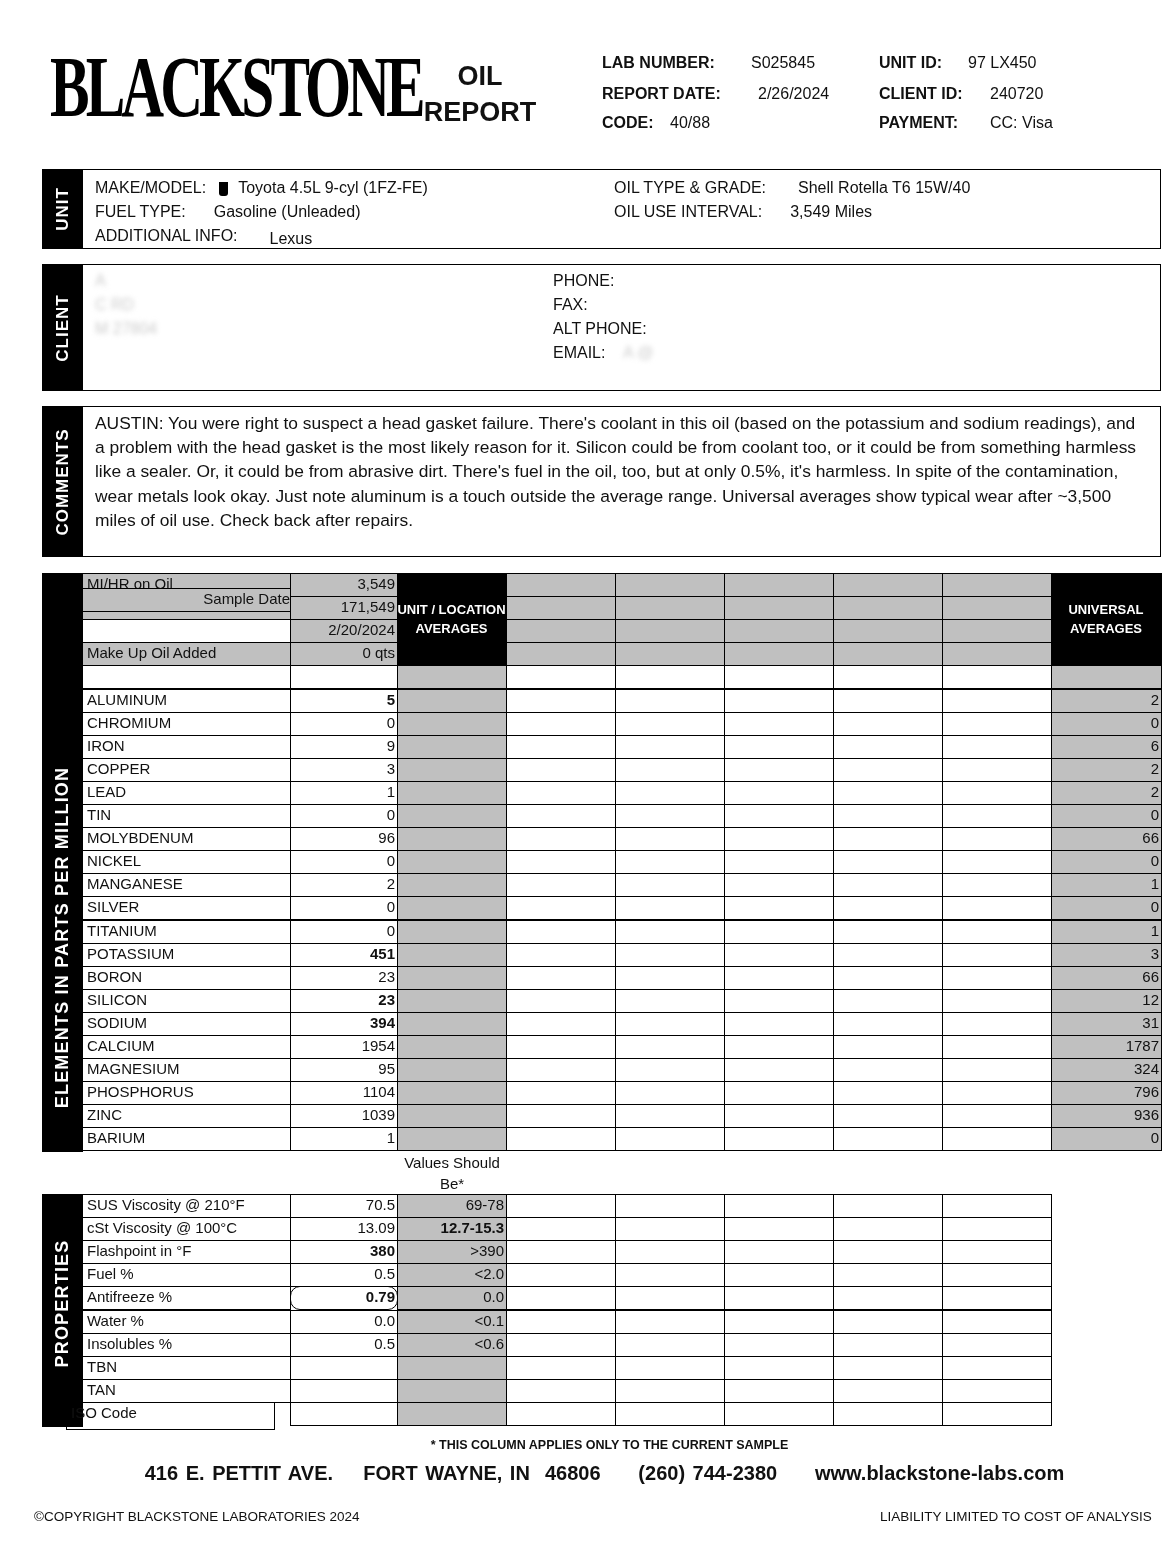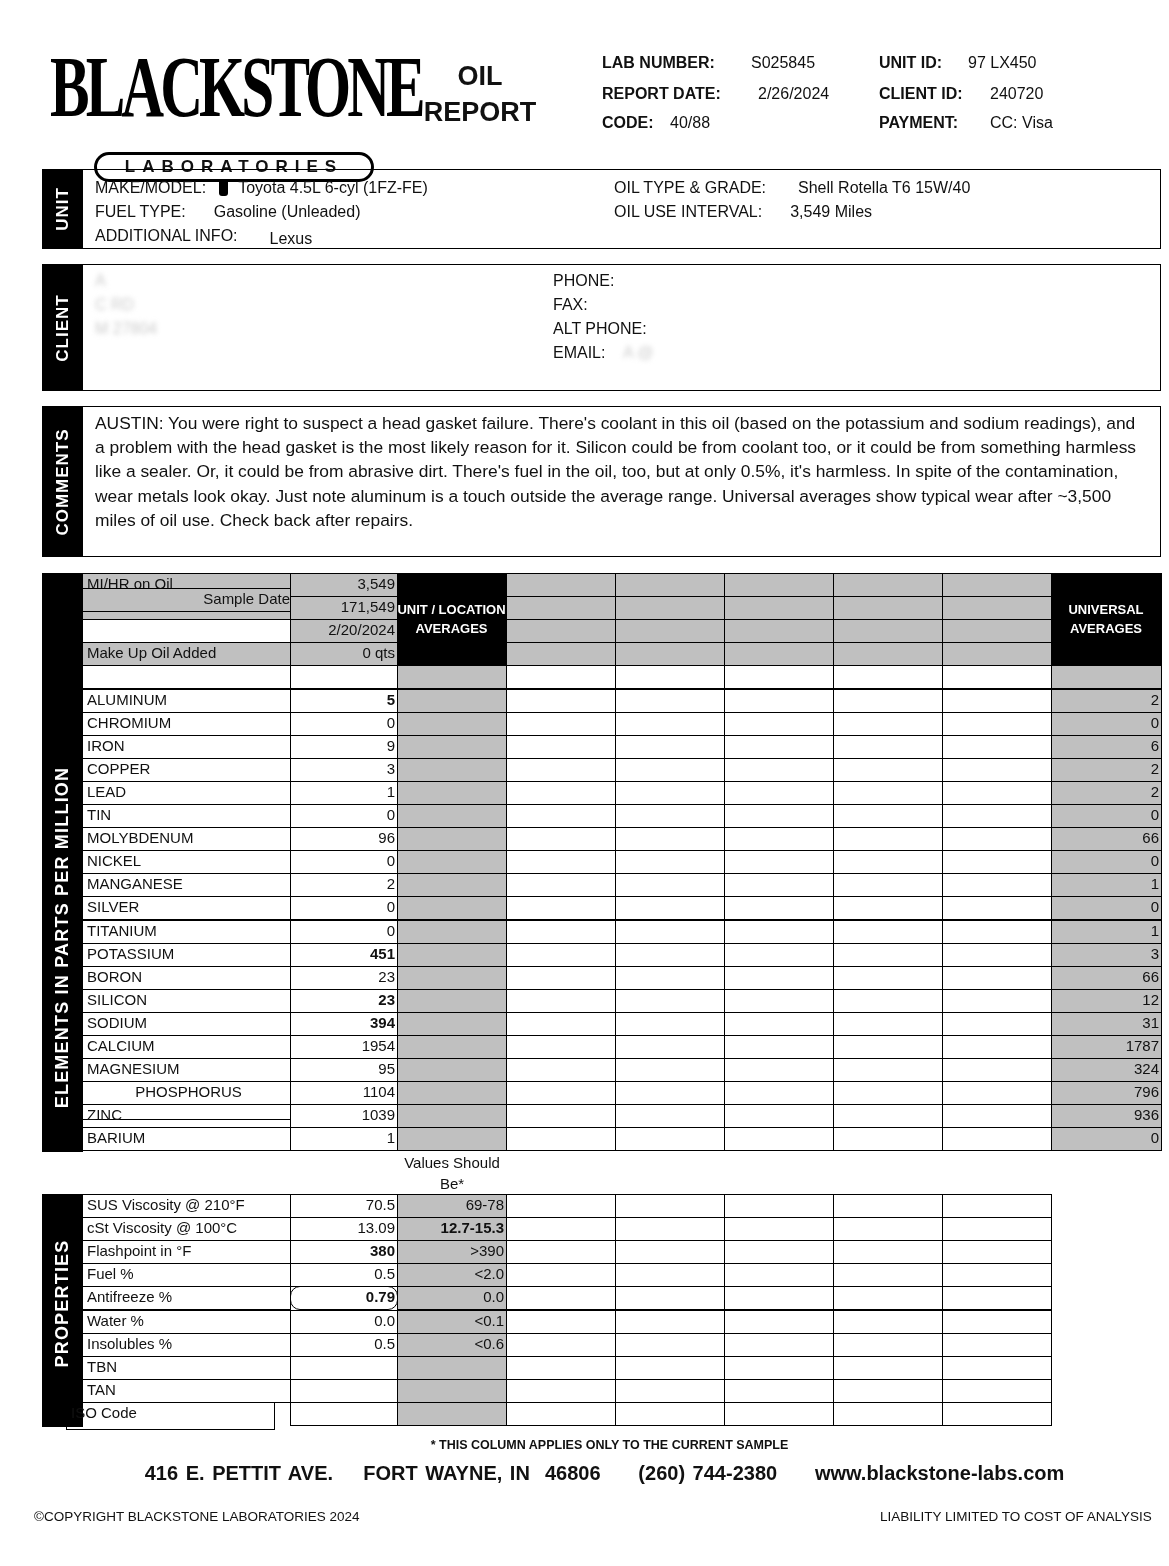--- a/index.html
+++ b/index.html
@@ -34,21 +34,20 @@
   .address { left: 0; width: 1209px; text-align: center; font-weight: 700; font-size: 20px; top: 1462px; word-spacing: 2px; }
   .copyright { left: 34px; top: 1509px; font-size: 13.5px; }
   .liability { left: 880px; top: 1509px; font-size: 13.5px; white-space: nowrap; }
   .blur { filter: blur(2.5px); color: #ccc; }
 </style>
 </head>
 <body>
 
 <div class="abs logo">
   <div class="logo-word">BLACKSTONE</div>
-  <div class="logo-pill">LABORATORIES</div>
   <div class="logo-drip"></div>
 </div>
 
 <div class="abs title">
   <div>OIL</div>
   <div>REPORT</div>
 </div>
 
 <div class="abs hdr-lbl" style="left:602px;top:54px;">LAB NUMBER:</div>
 <div class="abs hdr-val" style="left:751px;top:54px;">S025845</div>
@@ -60,21 +59,21 @@
 <div class="abs hdr-val" style="left:968px;top:54px;">97 LX450</div>
 <div class="abs hdr-lbl" style="left:879px;top:85px;">CLIENT ID:</div>
 <div class="abs hdr-val" style="left:990px;top:85px;">240720</div>
 <div class="abs hdr-lbl" style="left:879px;top:114px;">PAYMENT:</div>
 <div class="abs hdr-val" style="left:990px;top:114px;">CC: Visa</div>
 
 <div class="box" style="top:169px;height:80px;">
   <div class="side">
       <span>UNIT</span>
     </div>
-  <div class="field" style="left:52px;top:9px;"><span>MAKE/MODEL:</span><span class="v" style="margin-left:32px">Toyota 4.5L 6-cyl (1FZ-FE)</span></div>
+  <div class="field" style="left:52px;top:9px;"><span>MAKE/MODEL:</span><span class="v" style="margin-left:32px">Toyota 4.5L 9-cyl (1FZ-FE)</span></div>
   <div class="field" style="left:52px;top:33px;"><span>FUEL TYPE:</span><span class="v" style="margin-left:28px">Gasoline (Unleaded)</span></div>
   <div class="field" style="left:52px;top:57px;"><span>ADDITIONAL INFO:</span><span class="v" style="margin-left:32px;position:relative;top:3px">Lexus</span></div>
   <div class="field" style="left:571px;top:9px;"><span>OIL TYPE &amp; GRADE:</span><span class="v" style="margin-left:32px">Shell Rotella T6 15W/40</span></div>
   <div class="field" style="left:571px;top:33px;text-align:center;"><span>OIL USE INTERVAL:</span><span class="v" style="margin-left:28px">3,549 Miles</span></div>
 </div>
 
 <div class="box" style="top:264px;height:127px;">
   <div class="side">
       <span>CLIENT</span>
     </div>
@@ -284,21 +283,21 @@
     <div class="cell gray num" style="left: 1051px; top: 1035px; width: 111px; height: 24.1px;">1787</div>
     <div class="cell lbl" style="left: 82px; top: 1058.1px; width: 209px; height: 24.1px;">MAGNESIUM</div>
     <div class="cell num" style="left: 290px; top: 1058.1px; width: 108px; height: 24.1px;">95</div>
     <div class="cell gray" style="left: 397px; top: 1058.1px; width: 110px; height: 24.1px;"></div>
     <div class="cell " style="left: 506px; top: 1058.1px; width: 110px; height: 24.1px;"></div>
     <div class="cell " style="left: 615px; top: 1058.1px; width: 110px; height: 24.1px;"></div>
     <div class="cell " style="left: 724px; top: 1058.1px; width: 110px; height: 24.1px;"></div>
     <div class="cell " style="left: 833px; top: 1058.1px; width: 110px; height: 24.1px;"></div>
     <div class="cell " style="left: 942px; top: 1058.1px; width: 110px; height: 24.1px;"></div>
     <div class="cell gray num" style="left: 1051px; top: 1058.1px; width: 111px; height: 24.1px;">324</div>
-    <div class="cell lbl" style="left: 82px; top: 1081.2px; width: 209px; height: 39px; text-align: center;">PHOSPHORUS</div>
+    <div class="cell lbl" style="left: 82px; top: 1081.2px; width: 209px; height: 24px;">PHOSPHORUS</div>
     <div class="cell num" style="left: 290px; top: 1081.2px; width: 108px; height: 24.1px;">1104</div>
     <div class="cell gray" style="left: 397px; top: 1081.2px; width: 110px; height: 24.1px;"></div>
     <div class="cell " style="left: 506px; top: 1081.2px; width: 110px; height: 24.1px;"></div>
     <div class="cell " style="left: 615px; top: 1081.2px; width: 110px; height: 24.1px;"></div>
     <div class="cell " style="left: 724px; top: 1081.2px; width: 110px; height: 24.1px;"></div>
     <div class="cell " style="left: 833px; top: 1081.2px; width: 110px; height: 24.1px;"></div>
     <div class="cell " style="left: 942px; top: 1081.2px; width: 110px; height: 24.1px;"></div>
     <div class="cell gray num" style="left: 1051px; top: 1081.2px; width: 111px; height: 24.1px;">796</div>
     <div class="cell lbl" style="left: 82px; top: 1104.3px; width: 209px; height: 24.1px;">ZINC</div>
     <div class="cell num" style="left: 290px; top: 1104.3px; width: 108px; height: 24.1px;">1039</div>

